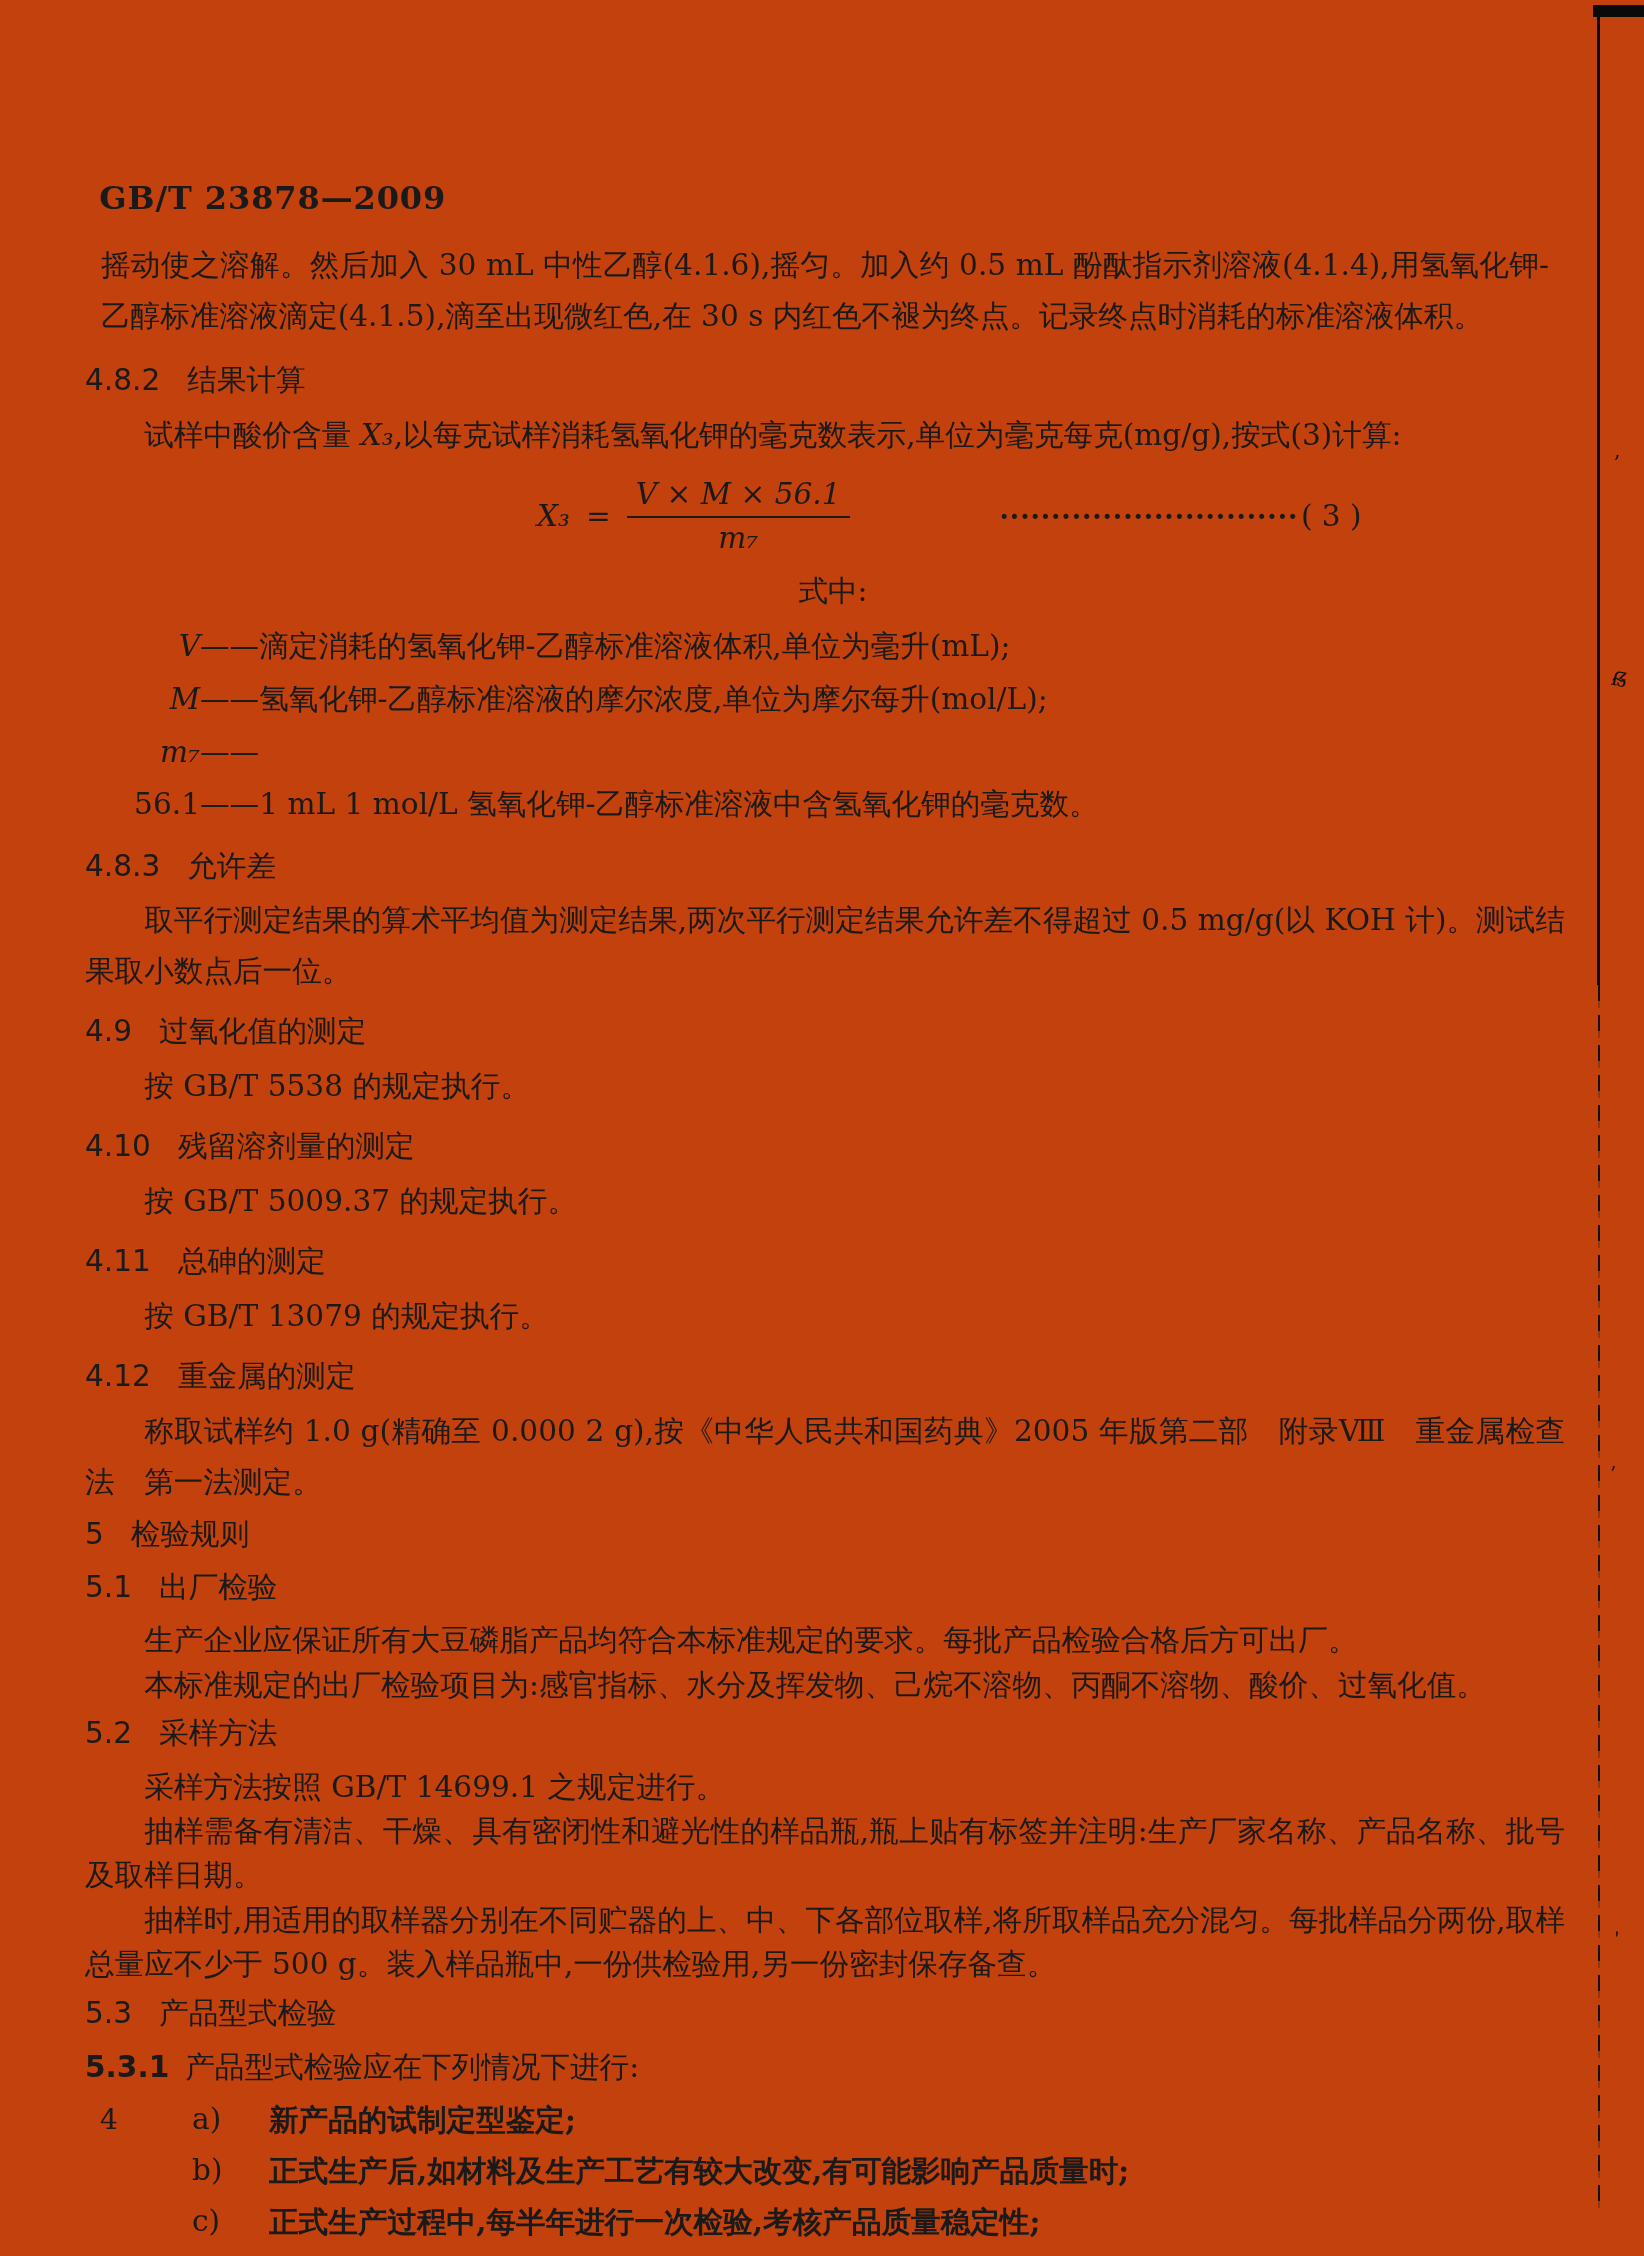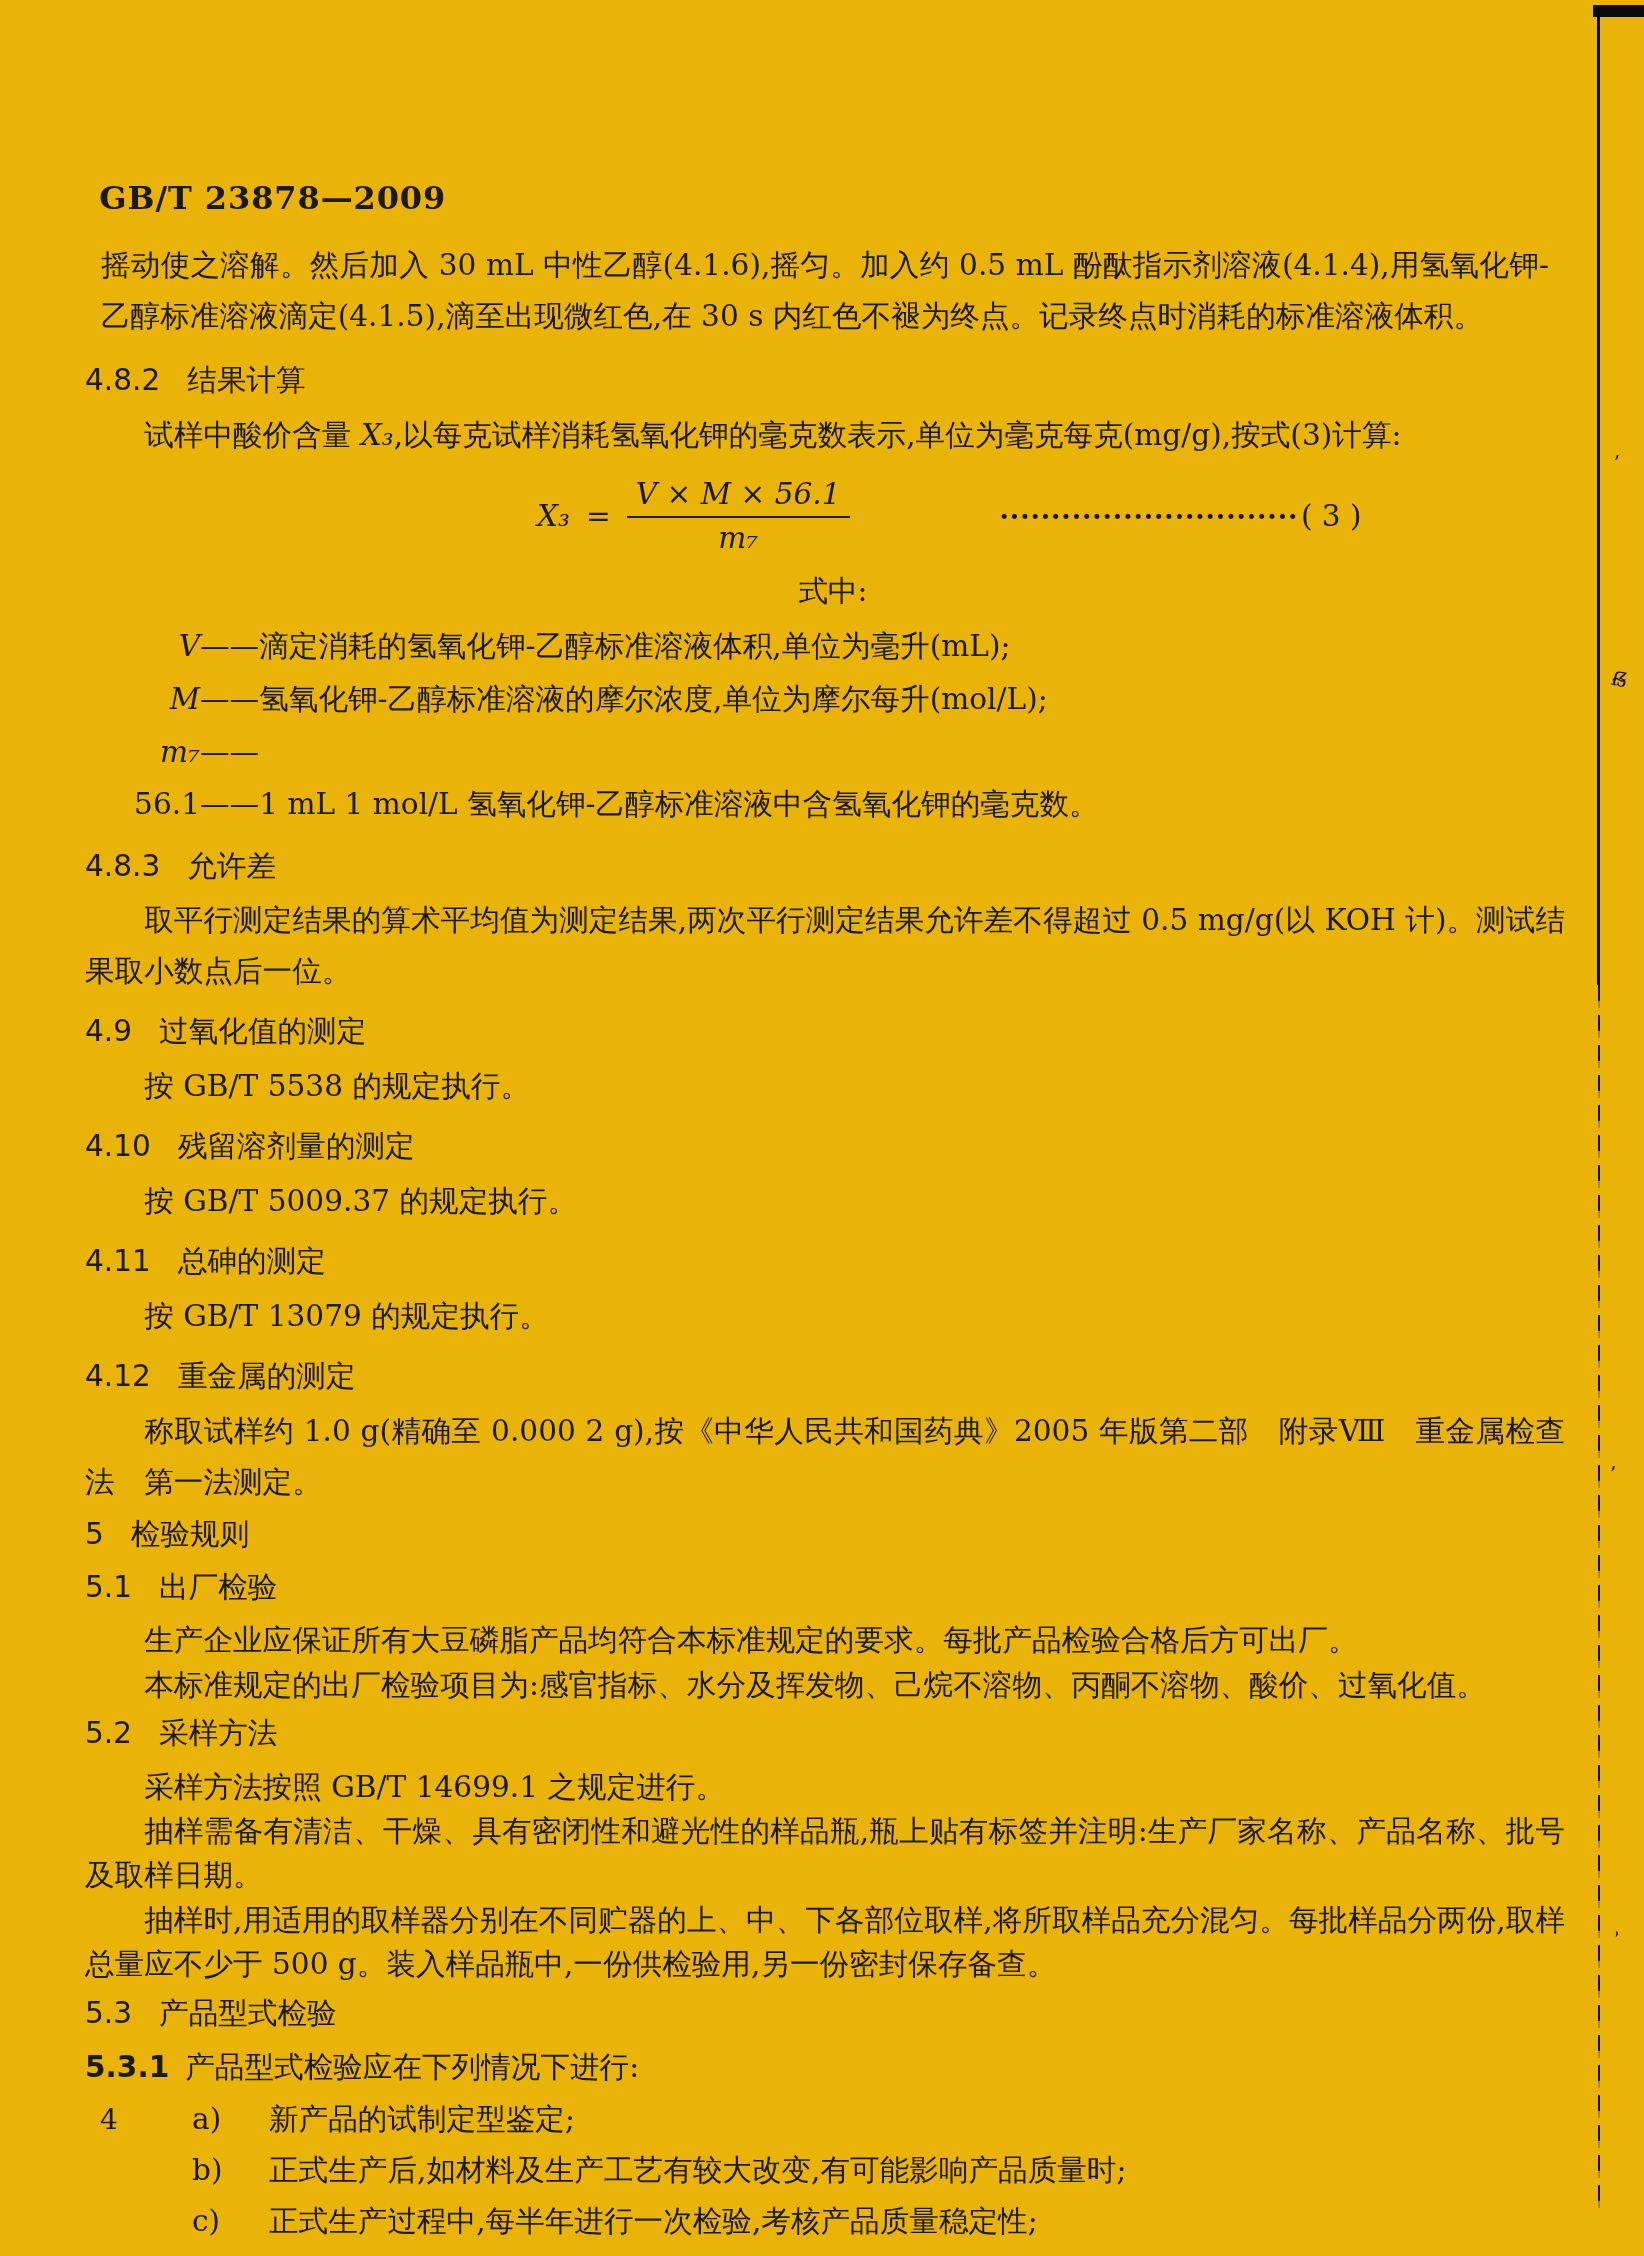--- a/index.html
+++ b/index.html
@@ -1,19 +1,19 @@
 <!DOCTYPE html>
 <html style="font-size:14.3px"><head>
 <meta charset="utf-8">
 <style>
   html,body{margin:0;padding:0;background:#9a9a9a;}
   .page{
     position:relative;
     width:1644px;height:2257px;
-    background:#eab308;
+    background:#c2410c;
     color:#1a1a1a;
     font-family:"DejaVu Serif","Liberation Serif",serif;
     overflow:hidden;
   }
   .content{
     position:absolute;left:85px;top:179px;width:1480px;
     font-size:29.6px;line-height:1.72;text-align:justify;
   }
   .doc-header{
     font-family:"DejaVu Serif","Liberation Serif",serif;
@@ -67,21 +67,21 @@
   .def-sym.upright{ font-style:normal; }
   .def-dash{ flex:0 0 auto; }
   .def-text{ flex:1; }
   .inline-var{ font-style:italic;font-family:"DejaVu Serif",serif; }
   
   .tight{ line-height:1.5; }
   .tight .heading{ margin:4px 0 9px 0; }
   
   .li{ display:flex;line-height:1.55;margin:5.4px 0;text-align:left; }
   .li-marker{ flex:0 0 auto;margin-left:107px;width:77px; }
-  .li-text{ flex:1; }
+  .li-text{ flex:1;font-weight:bold; }
   .page-number{
     position:absolute;left:100px;top:2103px;font-size:28px;
   }
   
   .scan-bar-top{
     position:absolute;left:1593px;top:4.5px;width:51px;height:12.5px;background:#0a0a0a;
   }
   .scan-line-solid{
     position:absolute;left:1597px;top:9px;width:2.7px;height:976px;background:#0a0a0a;
   }

